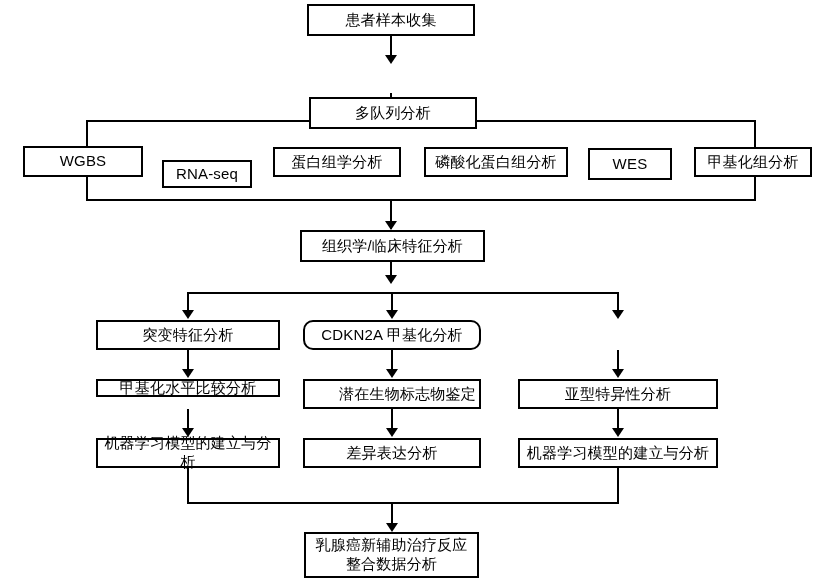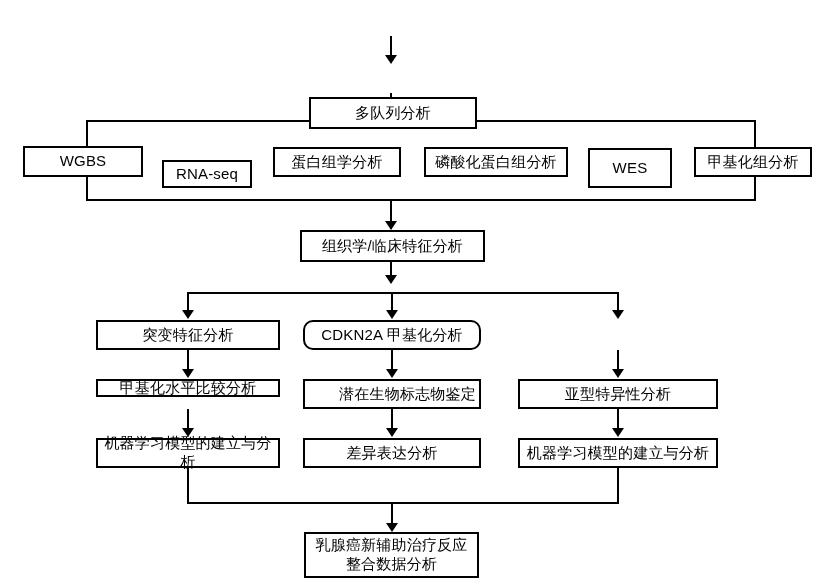--- a/index.html
+++ b/index.html
@@ -58,36 +58,37 @@
     border-right: 6px solid transparent;
     border-top: 9px solid #000000;
     z-index: 3;
   }
 </style>
 </head>
 <body>
 
 <div id="canvas">
 
+  <div class="node" style="left:307px; top:4px; width:168px; height:32px;">患者样本收集</div>
 
   <div class="vline" style="left:390px; top:36px; height:22px;"></div>
   <div class="arrowhead" style="left:385px; top:55px;"></div>
 
   <div class="node" style="left:309px; top:61px; width:168px; height:32px;margin-top:36px;">多队列分析</div>
 
   <div class="vline" style="left:390px; top:93px; height:28px;"></div>
   <div class="arrowhead" style="left:385px; top:112px;"></div>
 
   <div class="bus" style="left:86px; top:120px; width:670px; height:81px;"></div>
 
   <div class="node" style="left:23px; top:146px; width:120px; height:31px;">WGBS</div>
   <div class="node" style="left:162px; top:160px; width:90px; height:28px;">RNA-seq</div>
   <div class="node" style="left:273px; top:147px; width:128px; height:30px;">蛋白组学分析</div>
   <div class="node" style="left:424px; top:147px; width:144px; height:30px;">磷酸化蛋白组分析</div>
-  <div class="node" style="left:588px; top:148px; width:84px; height:40px;">WES</div>
+  <div class="node" style="left:588px; top:148px; width:84px; height:32px;">WES</div>
   <div class="node" style="left:694px; top:147px; width:118px; height:30px;">甲基化组分析</div>
 
   <div class="vline" style="left:390px; top:201px; height:28px;"></div>
   <div class="arrowhead" style="left:385px; top:221px;"></div>
 
   <div class="node" style="left:300px; top:230px; width:185px; height:32px;">组织学/临床特征分析</div>
 
   <div class="vline" style="left:390px; top:262px; height:20px;"></div>
   <div class="arrowhead" style="left:385px; top:275px;"></div>
 

